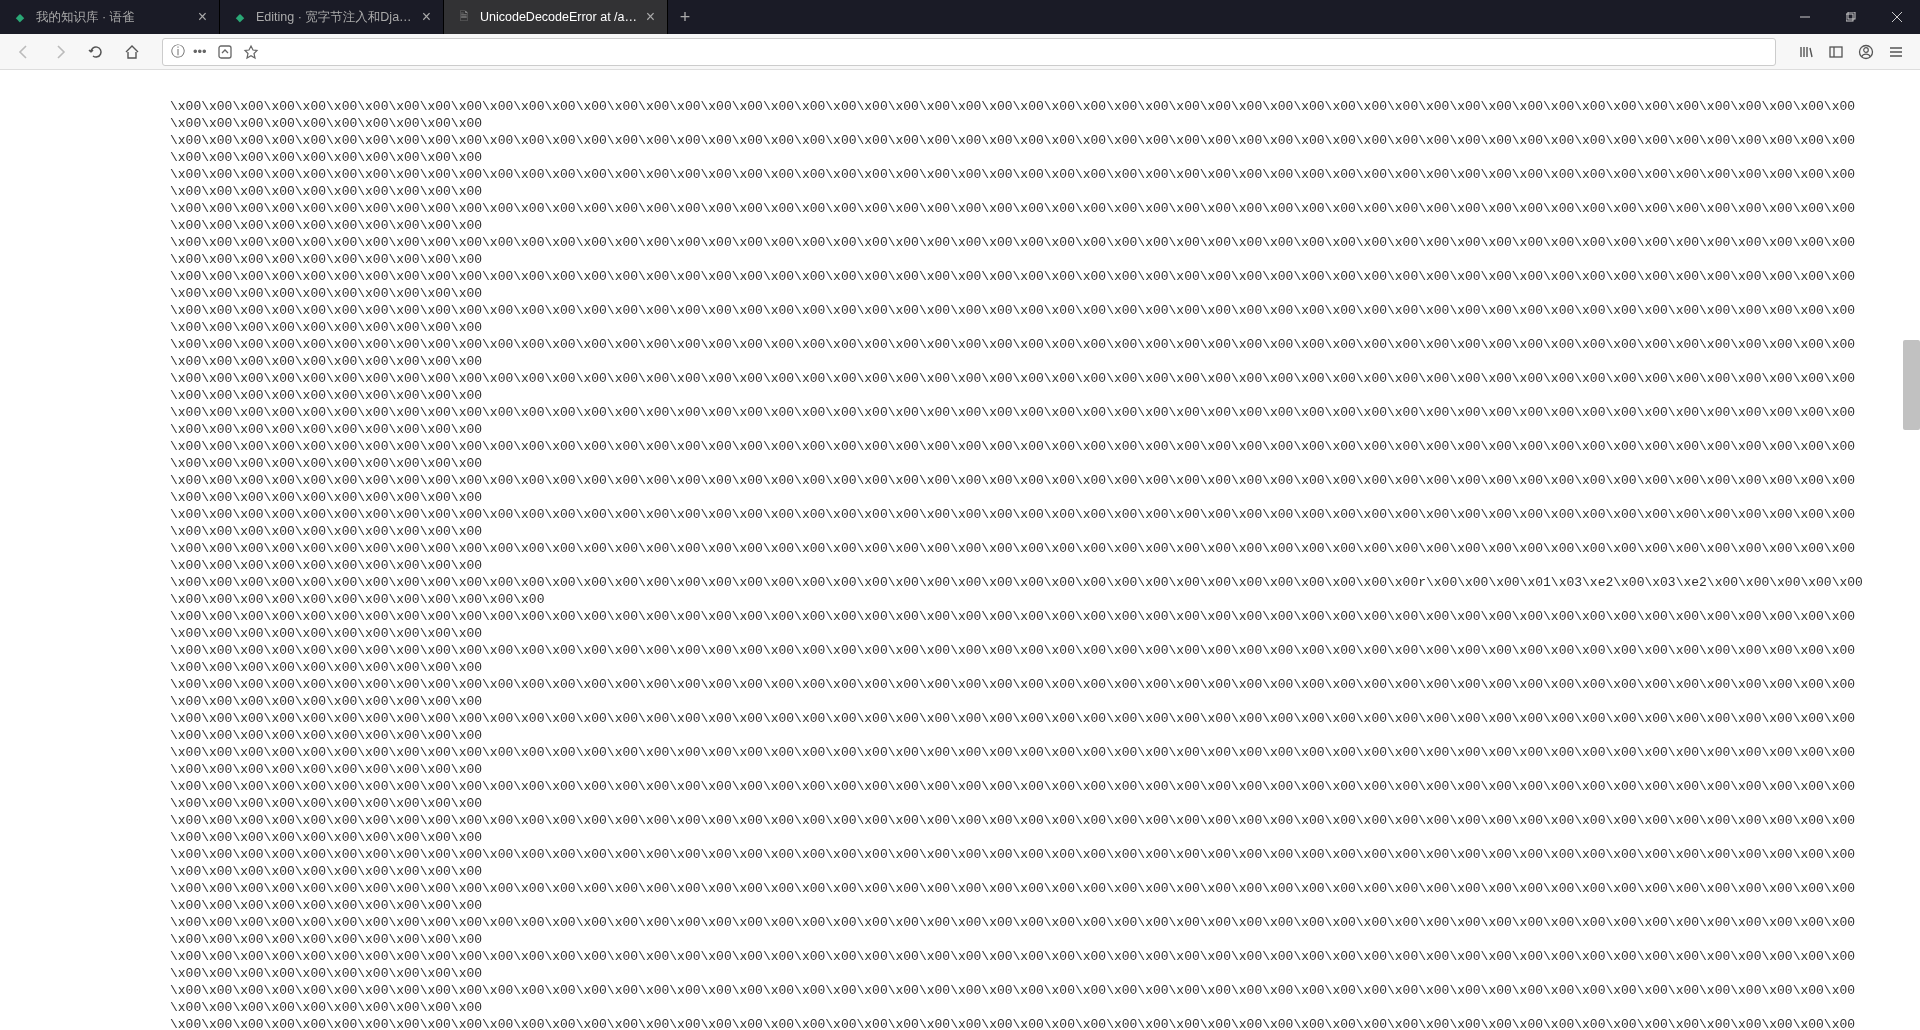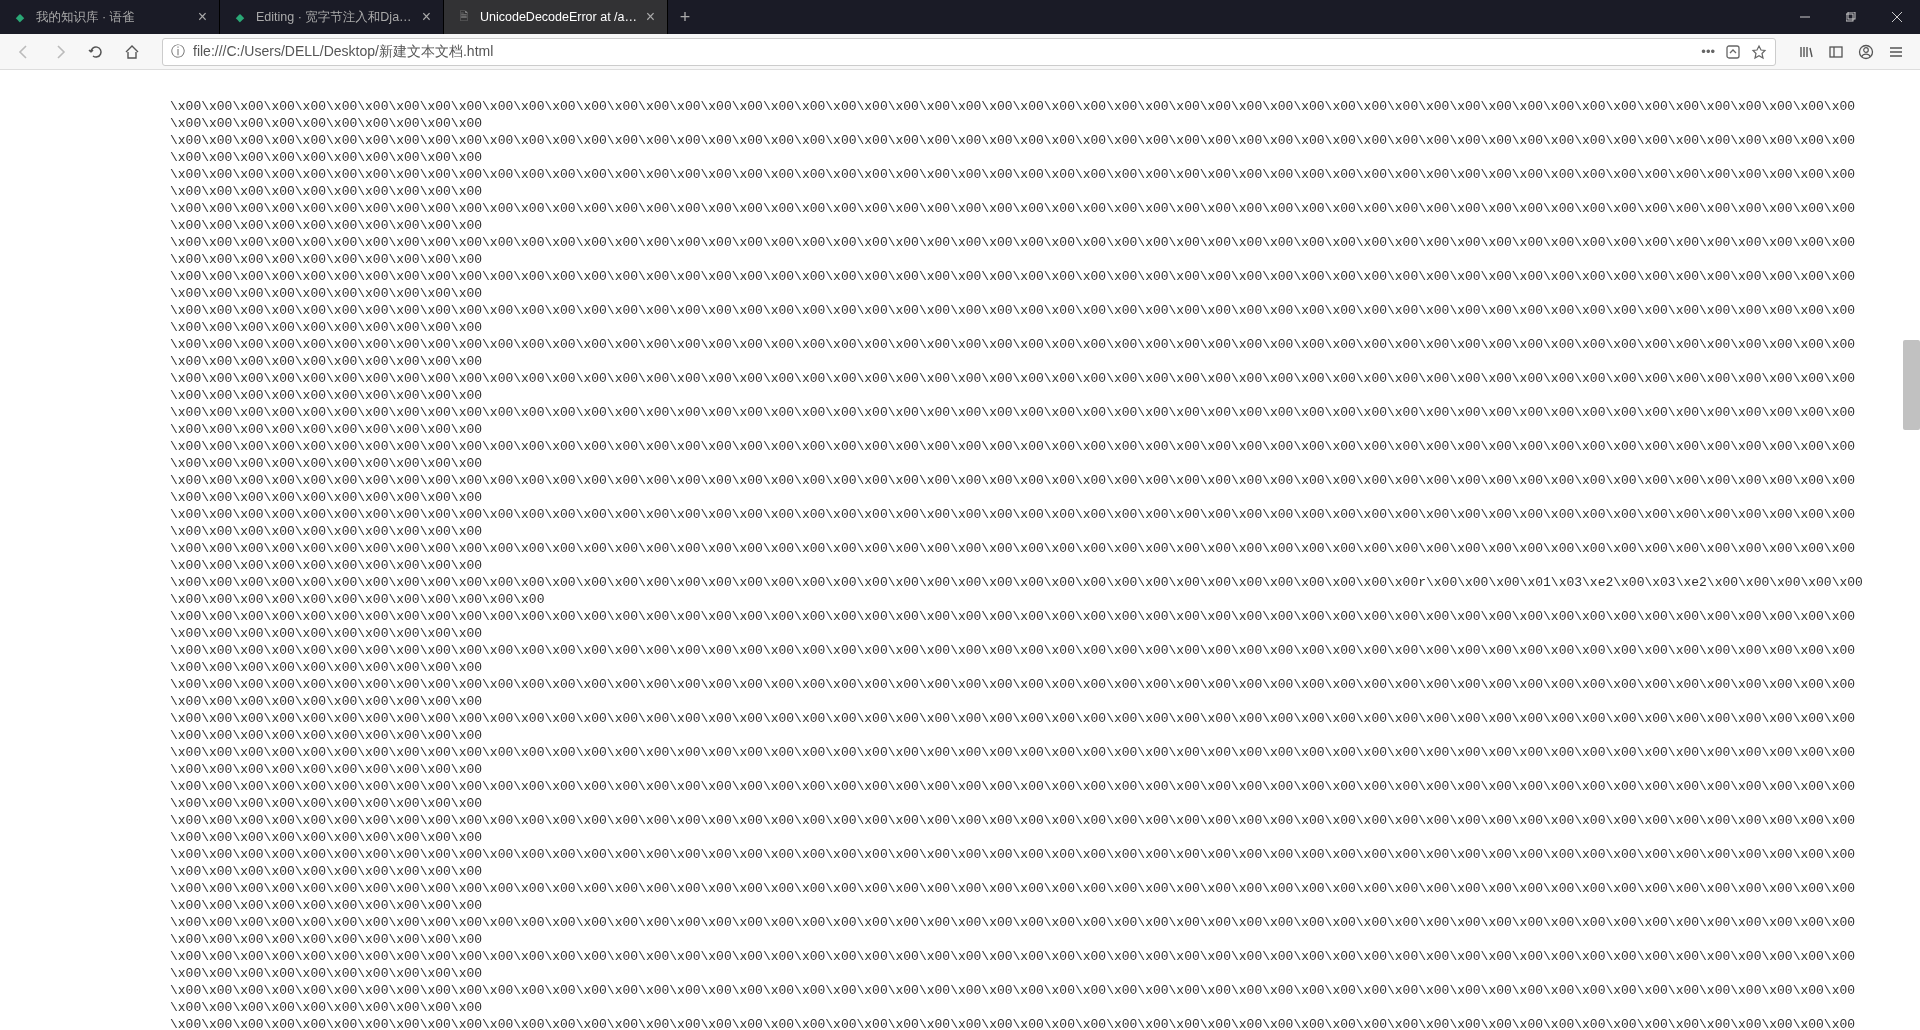--- a/index.html
+++ b/index.html
@@ -94,21 +94,20 @@
         <path d="M3 8 a5 5 0 1 1 2 4 M3 8 l-2 -2 M3 8 l2 -2" stroke="currentColor" stroke-width="1.5" fill="none"></path>
       </svg>
   </div>
   <div class="navbtn">
     <svg width="16" height="16" viewBox="0 0 16 16">
         <path d="M2 8 L8 2 L14 8 M4 8 V14 H12 V8" stroke="currentColor" stroke-width="1.4" fill="none"></path>
       </svg>
   </div>
   <div class="urlbar">
     <span class="info-icon">ⓘ</span>
-    <span class="url">file:///C:/Users/DELL/Desktop/新建文本文档.html</span>
     <div class="urlbar-right">
       <span>•••</span>
       <span>
         <svg width="16" height="16" viewBox="0 0 16 16">
             <rect x="2" y="2" width="12" height="12" rx="2" stroke="currentColor" fill="none" stroke-width="1.3"></rect>
             <path d="M5 9 L8 6 L11 9" stroke="currentColor" fill="none" stroke-width="1.3"></path>
           </svg>
       </span>
       <span>
         <svg width="16" height="16" viewBox="0 0 16 16">

